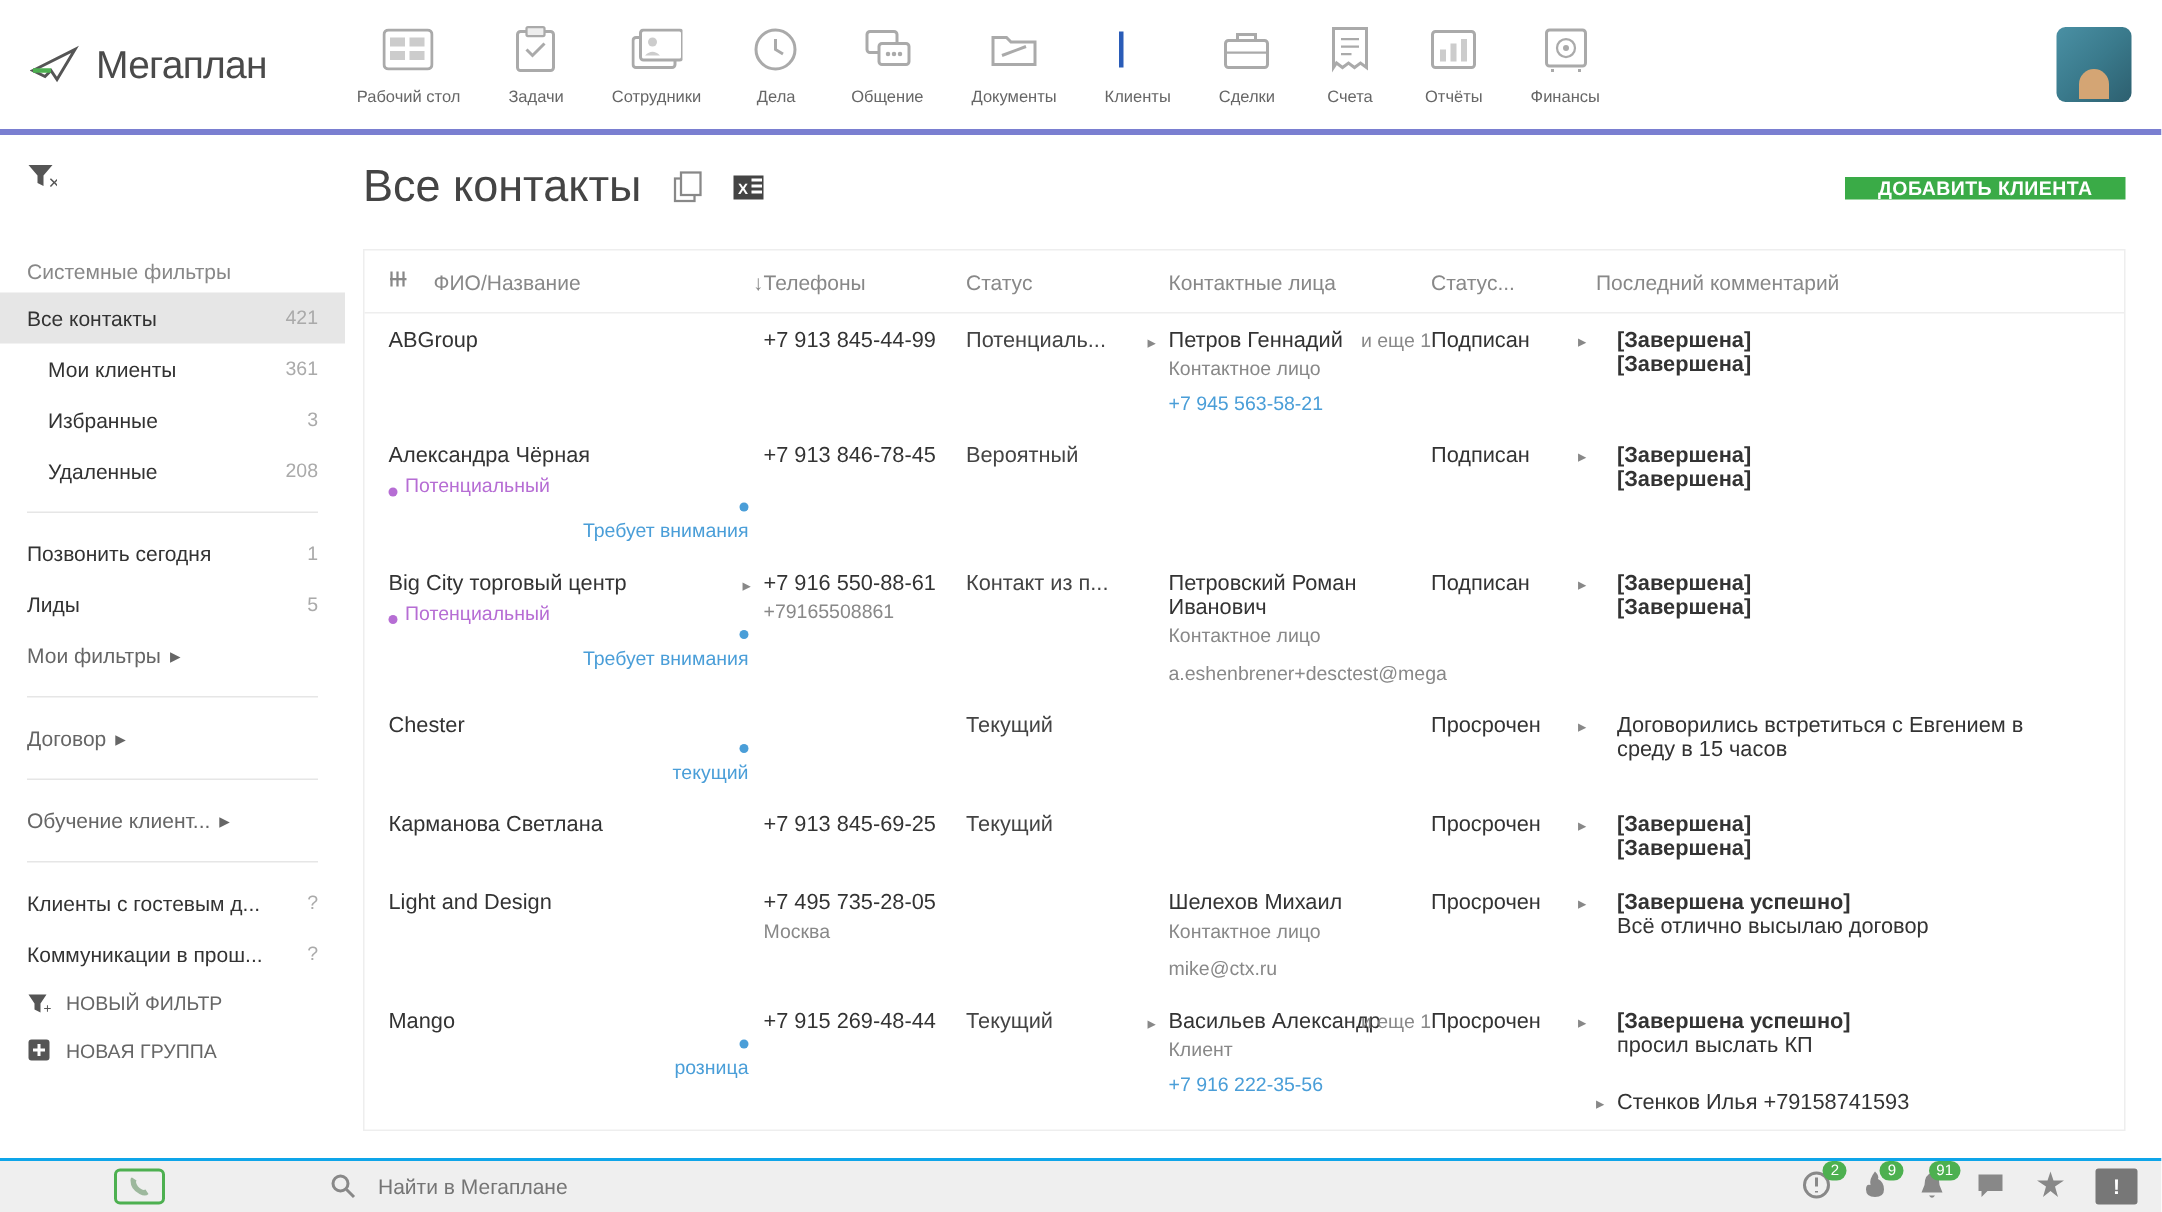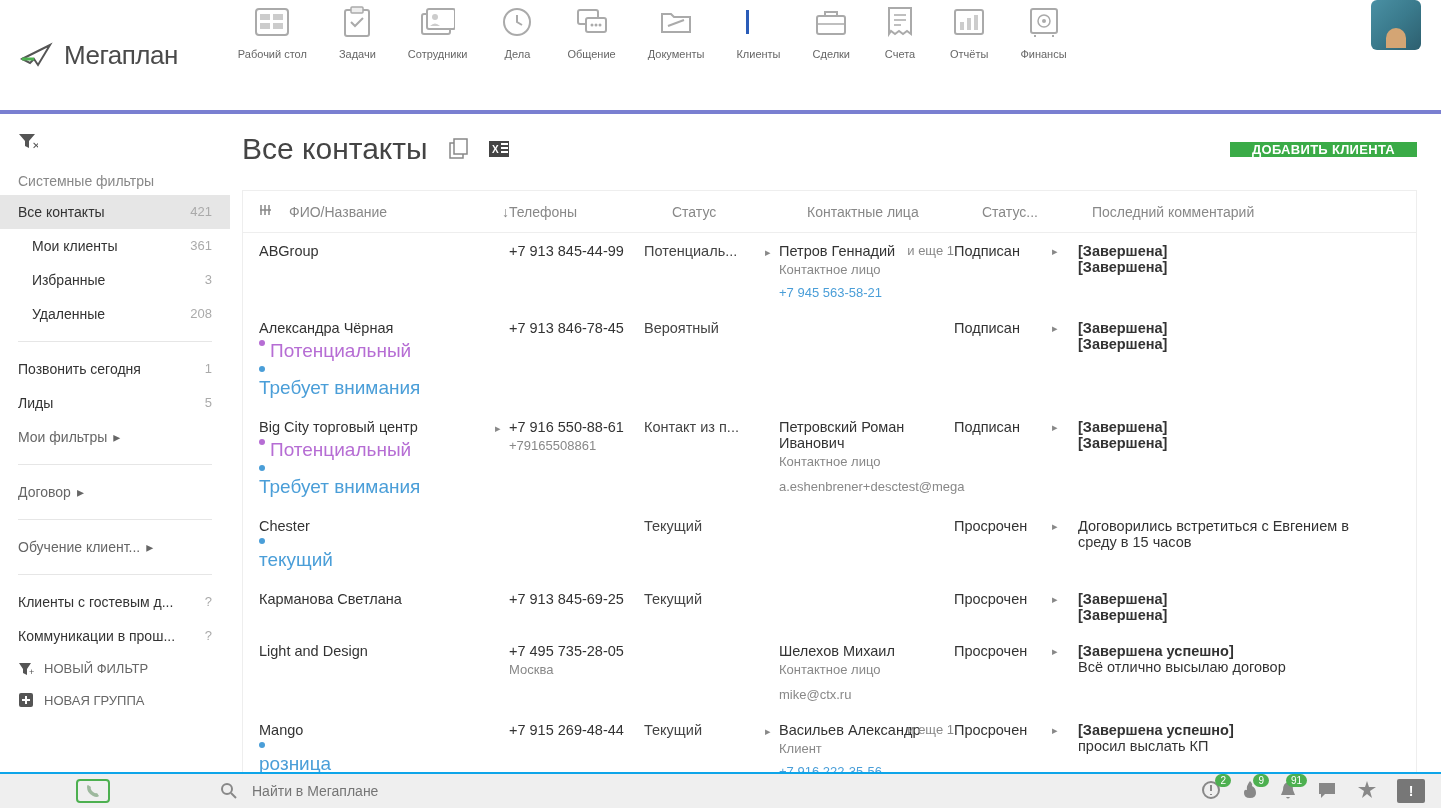--- a/index.html
+++ b/index.html
@@ -1,63 +1,63 @@
 <!DOCTYPE html>
 <html><head>
 <meta charset="utf-8">
 <style>
 * { box-sizing: border-box; margin: 0; padding: 0; }
 body { font-family: Arial, Helvetica, sans-serif; font-size: 14px; color: #333; background: #fff; width: 1441px; height: 808px; overflow: hidden; position: relative; }
-.topnav { display: flex; height: 114px; border-bottom: 4px solid #7a7fd1; padding: 0 20px; }
+.topnav { display: flex; align-items: center; height: 90px; border-bottom: 4px solid #7a7fd1; padding: 0 20px; }
 .logo { display: flex; align-items: center; margin-right: 60px; }
 .logo-text { font-size: 26px; color: #4a4a4a; margin-left: 8px; letter-spacing: -0.5px; }
 .nav-items { display: flex; gap: 32px; flex: 1; }
 .nav-item { display: flex; flex-direction: column; align-items: center; cursor: pointer; color: #666; padding: 4px 0; }
 .nav-icon { width: 36px; height: 36px; margin-bottom: 8px; display: flex; align-items: center; justify-content: center; }
 .nav-label { font-size: 11px; }
 .nav-item.active .nav-icon rect.main, .nav-item.active .nav-icon path.main { fill: #3a6ed8; stroke: #3a6ed8; }
 .avatar { width: 50px; height: 50px; border-radius: 6px; background: linear-gradient(135deg, #4a90a4 0%, #3a7a8c 50%, #2d5f6f 100%); position: relative; overflow: hidden; }
 .avatar::after { content: ''; position: absolute; bottom: 2px; left: 50%; transform: translateX(-50%); width: 20px; height: 20px; background: #d4a574; border-radius: 50% 50% 0 0; }
 .main { display: flex; height: calc(100% - 95px - 36px); }
 .sidebar { width: 230px; background: #fff; padding: 18px 0; }
 .filter-icon-bar { padding: 0 18px 14px; }
-.sidebar-section { padding: 0 18px; }
+.sidebar-section { padding: 0 18px; margin-top: 24px; }
 .sidebar-header { color: #888; font-size: 14px; padding: 6px 0; }
 .sidebar-list { list-style: none; }
 .sidebar-item { display: flex; justify-content: space-between; padding: 9px 18px; cursor: pointer; color: #333; }
 .sidebar-item.indented { padding-left: 32px; gap: 12px; }
 .sidebar-item.active { background: #e6e6e6; }
 .sidebar-count { color: #aaa; font-size: 13px; }
 .sidebar-divider { height: 1px; background: #e6e6e6; margin: 10px 18px; }
 .sidebar-group { display: flex; align-items: center; padding: 9px 18px; cursor: pointer; color: #666; gap: 6px; }
 .sidebar-action { display: flex; align-items: center; padding: 8px 18px; cursor: pointer; color: #666; gap: 10px; font-size: 13px; }
 .content { flex: 1; padding: 18px 24px 0 12px; overflow-y: auto; }
 .content-header { display: flex; align-items: center; margin-bottom: 24px; }
 .page-title { font-size: 30px; color: #444; font-weight: normal; margin-right: 20px; }
 .title-actions { display: flex; gap: 18px; flex: 1; }
 .add-btn { background: #3aab47; color: #fff; border: none; padding: 0 22px; font-size: 13px; font-weight: bold; cursor: pointer; letter-spacing: 0.3px; }
 .table { background: #fff; border: 1px solid #eee; }
 .table-header { display: flex; padding: 12px 16px; border-bottom: 1px solid #eee; color: #888; font-size: 14px; align-items: center; }
 .col-cfg { width: 30px; }
 .col-name { width: 220px; display: flex; align-items: flex-end; gap: 6px; }
 .col-phone { width: 135px; }
-.col-status { width: 135px; margin-left: 28px; }
+.col-status { width: 135px; }
 .col-contact { width: 175px; }
 .col-status2 { width: 110px; }
 .col-comment { flex: 1; }
 .table-row { display: flex; padding: 10px 16px; font-size: 14.5px; align-items: flex-start; }
 .cell { padding-right: 10px; }
 .name-cell { width: 250px; }
 .phone-cell { width: 135px; }
 .status-cell { width: 135px; color: #444; }
 .contact-cell { width: 175px; position: relative; }
 .status2-cell { width: 110px; }
 .comment-cell { flex: 1; position: relative; padding-left: 14px; }
 .name-main { color: #333; }
-.tag { font-size: 19px; margin-top: 4px; display: flex; align-items: flex-start; gap: 5px; }
+.tag { font-size: 13px; margin-top: 4px; display: flex; align-items: flex-end; gap: 5px; }
 .tag-dot { width: 6px; height: 6px; border-radius: 50%; display: inline-block; }
 .tag-purple { color: #b66dd4; } .tag-purple .tag-dot { background: #b66dd4; }
 .tag-blue { color: #4a9ed8; flex-direction: column; } .tag-blue .tag-dot { background: #4a9ed8; }
 .sub-text { color: #888; font-size: 13px; margin-top: 3px; }
 .sub-link { color: #4a9ed8; font-size: 13px; margin-top: 8px; }
 .contact-extra { color: #888; font-size: 13px; position: absolute; right: 0; top: 0; }
 .expand { position: absolute; left: -12px; top: 2px; color: #888; font-size: 11px; }
 .comment-bold { font-weight: bold; }
 .bottom-bar { position: absolute; bottom: 0; left: 0; right: 0; height: 36px; background: #efefef; display: flex; align-items: center; padding: 0 16px; border-top: 2px solid #0ea5e9; }
 .call-btn { width: 34px; height: 24px; border: 2px solid #4db050; border-radius: 4px; display: flex; align-items: center; justify-content: center; margin-right: 110px; margin-left: 60px; }

